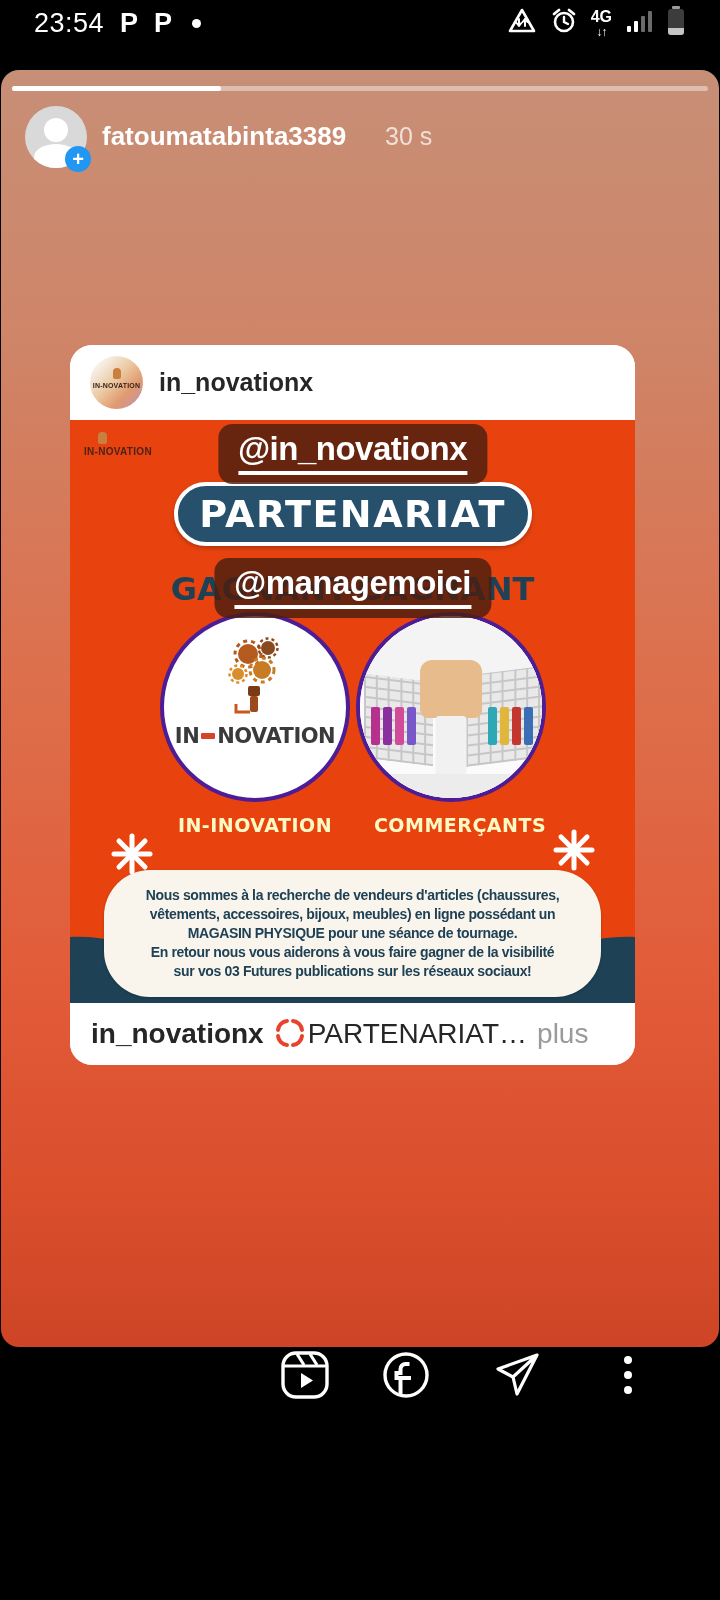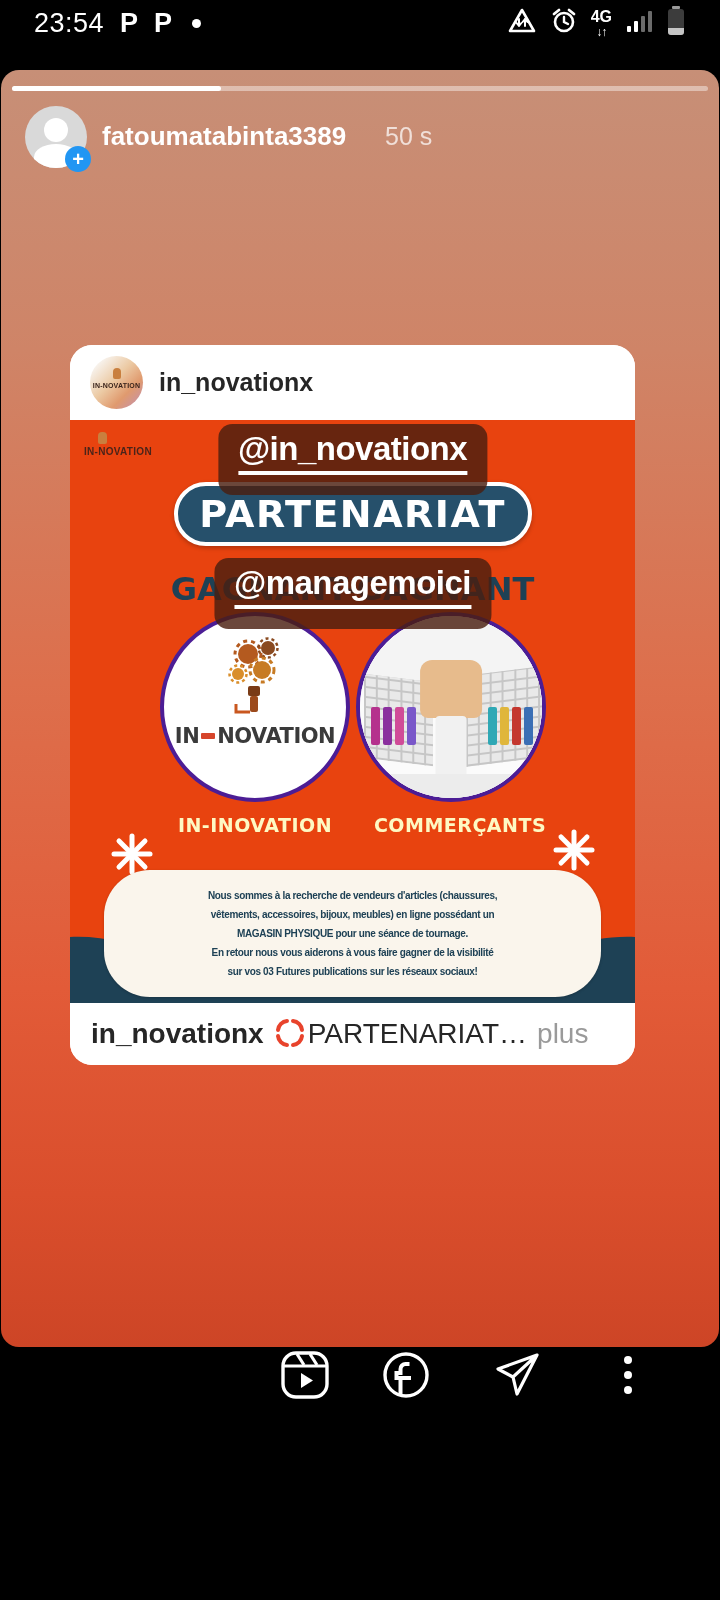--- a/index.html
+++ b/index.html
@@ -41,21 +41,21 @@
   .post-avatar .mini-bulb{position:absolute;left:23px;top:12px;width:8px;height:11px;border-radius:4px 4px 2px 2px;background:#c97f3e;}
   .post-username{position:absolute;left:89px;top:23px;font-size:25px;font-weight:600;color:#262626;}
 
   
   .post-image{position:absolute;left:0;top:75px;width:565px;height:583px;background:#e8430f;overflow:hidden;}
   .watermark{position:absolute;left:14px;top:12px;width:110px;text-align:left;}
   .watermark .wm-bulb{width:9px;height:12px;border-radius:4px 4px 2px 2px;background:#c97f3e;margin-left:14px;}
   .watermark .wm-text{font-size:10px;font-weight:800;color:#4a241a;letter-spacing:.3px;margin-top:2px;}
 
   .sticker{position:absolute;left:50%;transform:translateX(-50%);background:rgba(74,30,16,.82);
-           border-radius:14px;padding:6px 20px 20px;z-index:3;}
+           border-radius:14px;padding:6px 20px 9px;z-index:3;}
   .sticker .mention{font-family:"Liberation Sans",sans-serif;font-size:33px;font-weight:700;color:#fff;letter-spacing:-.5px;
            border-bottom:4px solid #fff;padding-bottom:3px;display:inline-block;}
   .sticker.s1{top:4px;}
   .sticker.s2{top:138px;}
 
   .pill{position:absolute;left:50%;top:62px;transform:translateX(-50%);width:350px;height:56px;background:#26506b;
         border:4px solid #fff;border-radius:32px;display:flex;align-items:center;justify-content:center;z-index:2;
         box-shadow:0 2px 4px rgba(0,0,0,.25);}
   .pill span{font-family:"DejaVu Sans",sans-serif;font-size:38px;font-weight:800;color:#fff;letter-spacing:1.5px;}
   .subtitle{position:absolute;left:0;width:100%;top:150px;text-align:center;z-index:1;
@@ -94,21 +94,21 @@
   .cl-right{left:285px;width:210px;}
 
   .asterisk{position:absolute;z-index:4;}
   .ast-l{left:40px;top:412px;}
   .ast-r{left:482px;top:408px;}
 
   .wave{position:absolute;left:0;bottom:0;width:565px;height:72px;z-index:4;}
   .blob{position:absolute;left:34px;top:450px;width:497px;height:127px;background:#faf5ec;border-radius:46px;z-index:5;
         display:flex;align-items:center;justify-content:center;box-shadow:0 1px 3px rgba(0,0,0,.2);}
   .blob p{margin:0;padding:0 16px;text-align:center;white-space:pre-line;
-          font-size:10px;font-weight:700;color:#1e4155;letter-spacing:-.35px;line-height:19px;}
+          font-size:14px;font-weight:700;color:#1e4155;letter-spacing:-.35px;line-height:19px;}
 
   
   .post-footer{position:absolute;left:0;top:658px;width:100%;height:62px;background:#fff;
                display:flex;align-items:center;padding-left:21px;box-sizing:border-box;}
   .cap-user{font-size:28px;font-weight:700;color:#262626;margin-right:10px;}
   .anger{margin:2px 2px 0 0;}
   .cap-text{font-size:28px;color:#262626;}
   .cap-ellipsis{font-size:28px;color:#262626;}
   .cap-more{font-size:28px;color:#9a9a9a;margin-left:10px;}
 
@@ -180,21 +180,21 @@
 
     <div class="story-header">
       <div class="avatar">
         <span class="avatar-mask">
           <span class="head"></span>
             <span class="body"></span>
         </span>
         <span class="add-badge">+</span>
       </div>
       <span class="story-username">fatoumatabinta3389</span>
-      <span class="story-time">50 s</span>
+      <span class="story-time">30 s</span>
     </div>
 
     <article class="post-card">
       <div class="post-header">
         <div class="post-avatar">
           <span class="mini-bulb"></span>
           <span class="mini-logo">IN-NOVATION</span>
         </div>
         <span class="post-username">in_novationx</span>
       </div>

